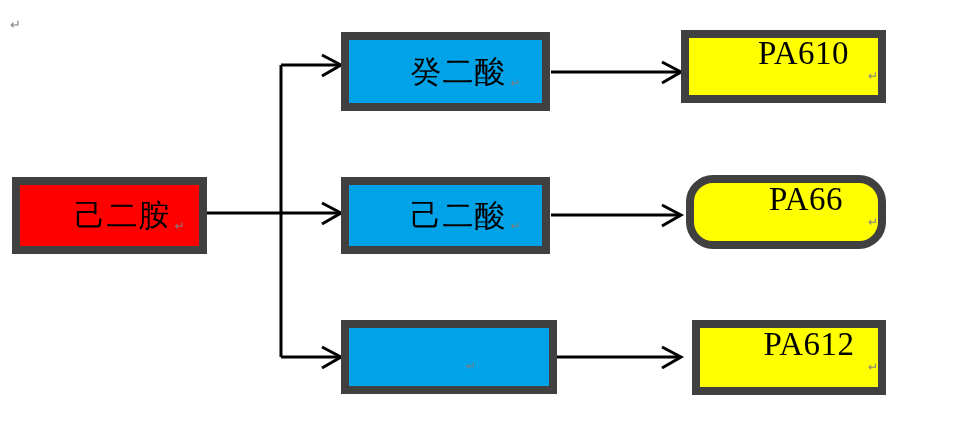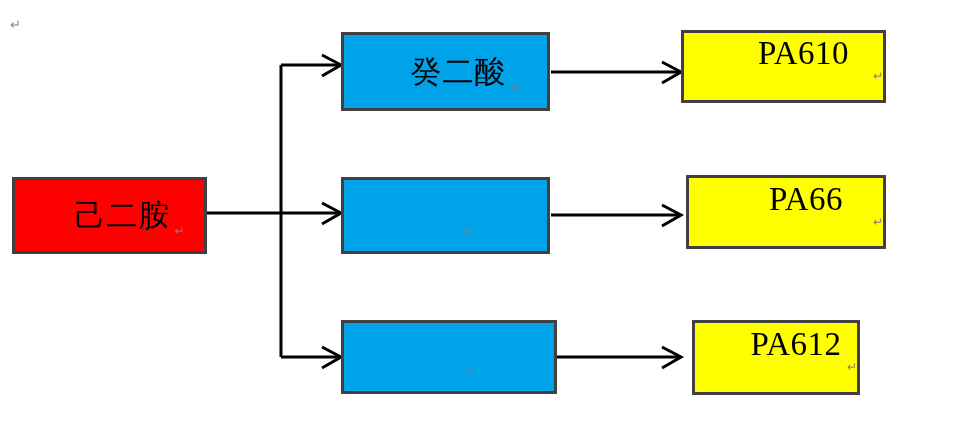--- a/index.html
+++ b/index.html
@@ -22,21 +22,21 @@
     position: absolute;
     color: #7f7f7f;
     font-family: "Liberation Sans", sans-serif;
     font-size: 13px;
     line-height: 1;
     user-select: none;
   }
   .node {
     position: absolute;
     box-sizing: border-box;
-    border: 3px solid #404040;
+    border: 8px solid #404040;
     display: flex;
     align-items: center;
     justify-content: center;
     white-space: nowrap;
     padding-left: 40px;
   }
   .node .node-label {
     display: inline-block;
     color: #000000;
     line-height: 1;
@@ -123,35 +123,36 @@
     <span class="node-label">己二胺</span>
     <span class="node-pilcrow">↵</span>
   </div>
 
   <div class="node blue cjk" style="left:341px; top:32px; width:209px; height:79px;">
     <span class="node-label">癸二酸</span>
     <span class="node-pilcrow">↵</span>
   </div>
 
   <div class="node blue cjk" style="left:341px; top:177px; width:209px; height:77px;">
+    <span class="node-label">己二酸</span>
     <span class="node-pilcrow">↵</span>
   </div>
 
   <div class="node blue cjk" style="left:341px; top:320px; width:216px; height:74px;">
     <span class="node-pilcrow">↵</span>
   </div>
 
   <div class="node yellow latin" style="left:681px; top:30px; width:205px; height:73px;">
     <span class="node-label">PA610</span>
     <span class="node-pilcrow">↵</span>
   </div>
 
-  <div class="node yellow latin" style="left:686px; top:175px; width:200px; height:74px;">
+  <div class="node yellow latin" style="left:686px; top:175px; width:200px; height:74px;border-radius:27px;">
     <span class="node-label">PA66</span>
     <span class="node-pilcrow">↵</span>
   </div>
 
-  <div class="node yellow latin" style="left:692px; top:320px; width:168px; height:75px;">
+  <div class="node yellow latin" style="left:692px; top:320px; width:194px; height:75px;">
     <span class="node-label">PA612</span>
     <span class="node-pilcrow">↵</span>
   </div>
 
 </div>
 
 </body></html>

